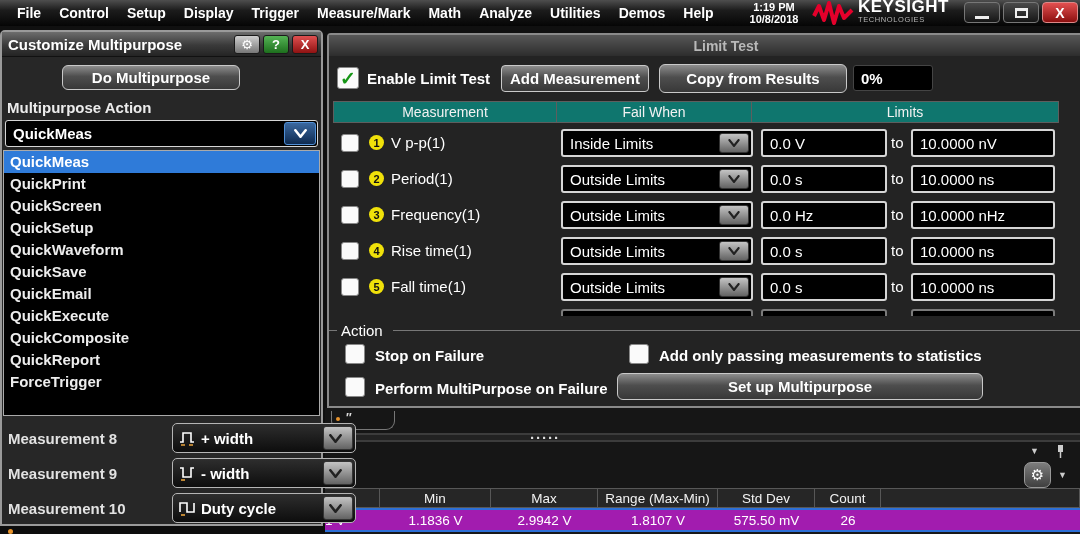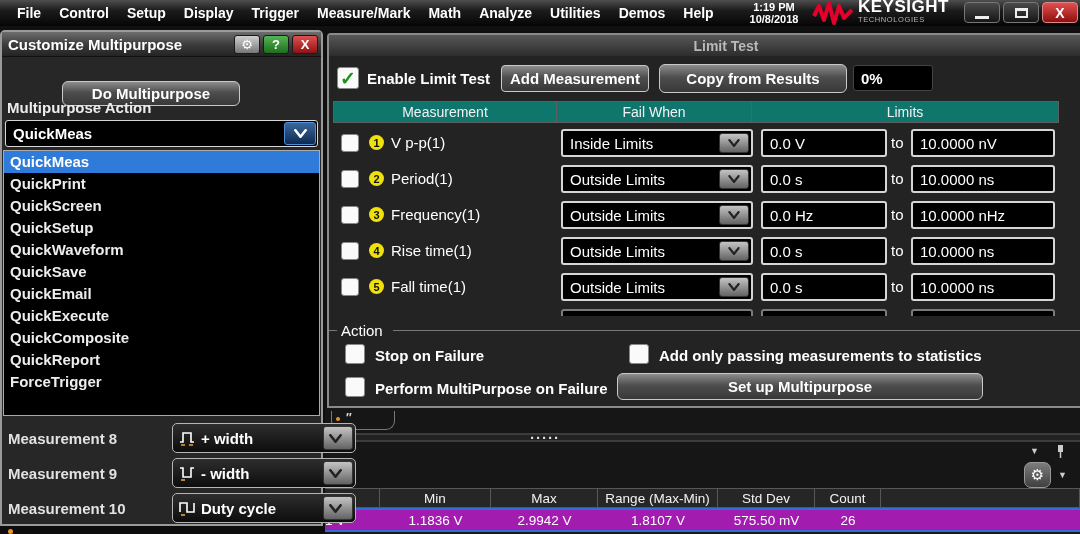--- a/index.html
+++ b/index.html
@@ -54,21 +54,21 @@
 
   
   #left-dialog { position:absolute; left:0; top:30px; width:323px; height:496px;
                  background:#272727; border:2px solid #9a9a9a; border-radius:5px 5px 0 0;
                  z-index:6; }
   #left-title { height:25px; background:linear-gradient(#6d6d6d,#3a3a3a 55%,#242424);
                 display:flex; align-items:center; padding:0 3px 0 6px;
                 border-bottom:1px solid #111; }
   #left-title .ttl { color:#fff; font-size:15px; font-weight:bold; flex:1; }
   #left-body { position:relative; width:100%; height:466px; }
-  #do-btn { position:absolute; left:60px; top:8px; width:178px; height:25px;margin-top:16px; }
+  #do-btn { position:absolute; left:60px; top:8px; width:178px; height:25px; }
   #mp-label { position:absolute; left:5px; top:42px; color:#ececec; font-size:15px; font-weight:bold; }
   #combo { position:absolute; left:3px; top:63px; width:313px; height:27px;
            border-width:1px; font-weight:bold; }
   #combo .vbtn { right:1px; top:1px; width:32px; height:23px; }
   #listbox { position:absolute; left:1px; top:93px; width:317px; height:266px;
              background:#000; border:1px solid #aaa; }
   .list-item { height:22px; line-height:22px; padding-left:6px; color:#ededed;
                font-size:15px; font-weight:bold; white-space:nowrap; }
   .list-item.selected { background:#2f7bd9; color:#fff; }
   .meas-row { position:absolute; left:6px; height:32px; display:flex; align-items:center;gap:40px; }

